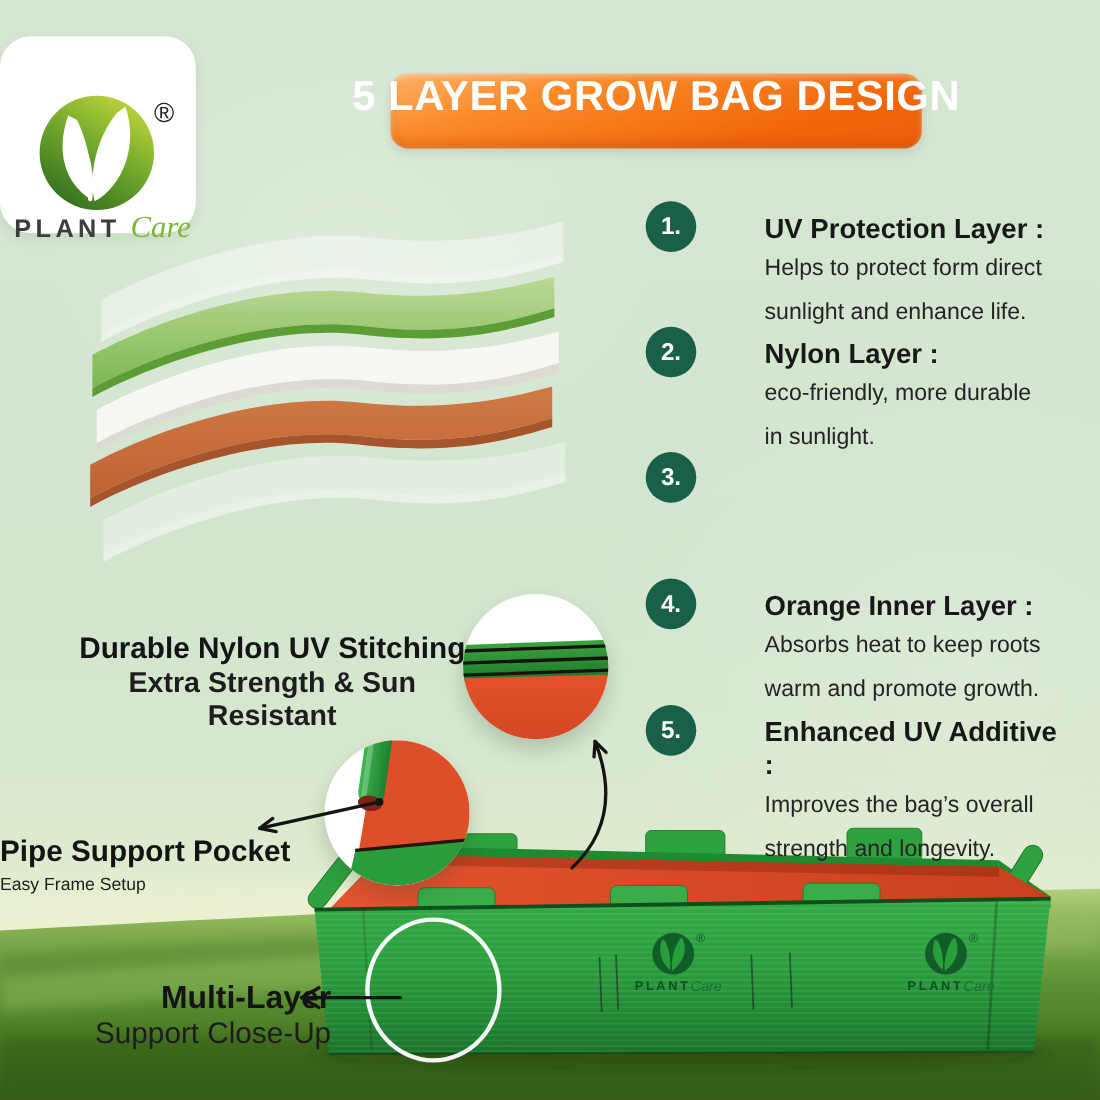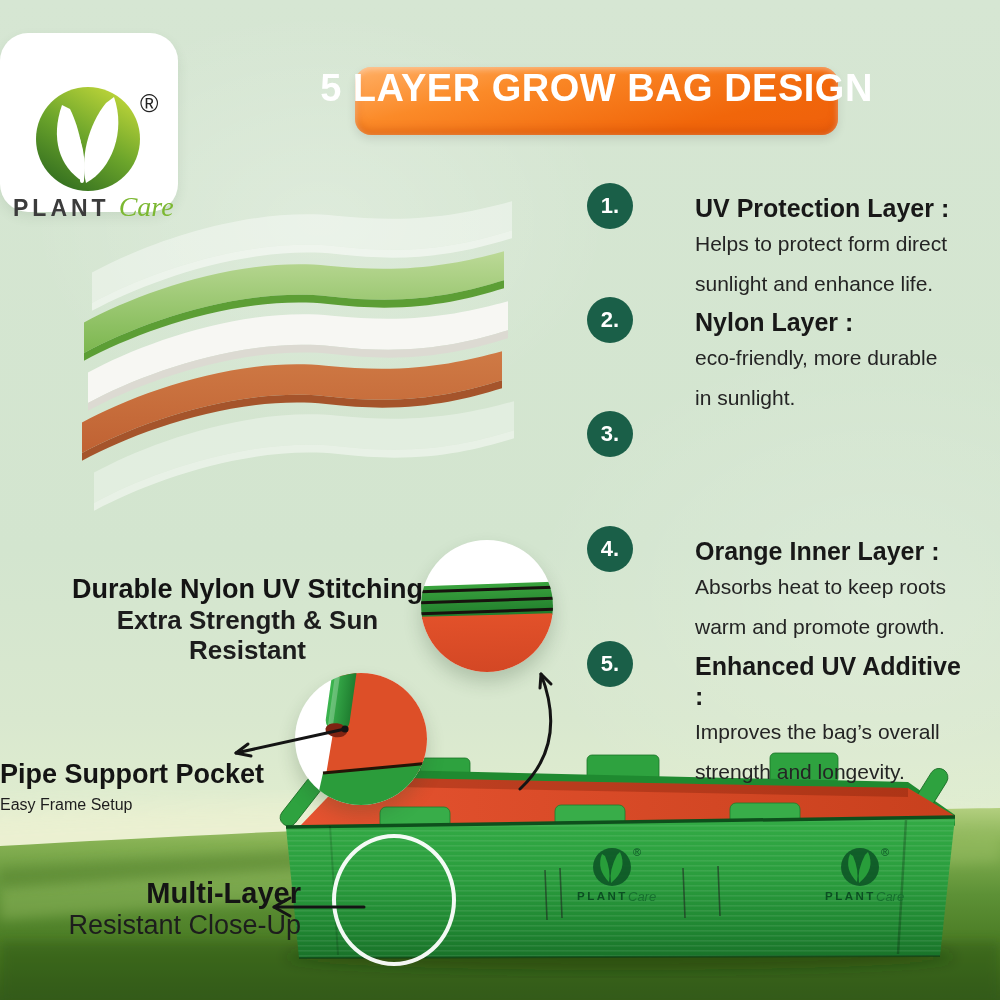--- a/index.html
+++ b/index.html
@@ -39,21 +39,21 @@
   .ititle { font-size:25px; font-weight:700; color:#181818; line-height:30px; white-space:pre-wrap; }
   .idesc { font-size:21px; color:#242424; line-height:40px; white-space:pre-line; margin-top:1px; }
 
   
   .t-stitch { left:55px; top:573px; width:385px; text-align:center; }
   .t-pipe   { left:0px;  top:759px; width:268px; text-align:left; }
   .t-multi  { left:55px; top:876px; width:246px; text-align:right; }
   .co-title { font-weight:700; color:#141414; }
   .t-stitch .co-title { font-size:27px; line-height:32px; }
   .t-pipe .co-title   { font-size:27px; line-height:31px; }
-  .t-multi .co-title  { font-size:29px; line-height:34px; }
+  .t-multi .co-title  { font-size:29px; line-height:34px;margin-top:14px; }
   .co-sub { color:#1d1d1d; }
   .t-stitch .co-sub { font-size:26px; line-height:30px;font-weight:bold; }
   .t-pipe .co-sub   { font-size:16px; line-height:30px; }
   .t-multi .co-sub  { font-size:27px; line-height:31px; }
 
   
   .callout-circle { width:132px; height:132px; border-radius:50%; background:#fff;
     overflow:hidden; box-shadow:0 10px 18px rgba(40,70,40,0.22); }
   .stitch-circle { left:421px; top:540px; }
   .pipe-circle   { left:295px; top:673px; }
@@ -253,21 +253,21 @@
   <div class="abs t-stitch">
     <div class="co-title">Durable Nylon UV Stitching</div>
     <div class="co-sub">Extra Strength &amp; Sun Resistant</div>
   </div>
   <div class="abs t-pipe">
     <div class="co-title">Pipe Support Pocket</div>
     <div class="co-sub">Easy Frame Setup</div>
   </div>
   <div class="abs t-multi">
     <div class="co-title">Multi-Layer</div>
-    <div class="co-sub">Resistant Close-Up</div>
+    <div class="co-sub">Support Close-Up</div>
   </div>
 
   <div class="abs layer-list">
     <div class="item" style="top:0">
       <div class="badge">1.</div>
       <div class="itxt">
         <div class="ititle">UV Protection Layer :</div>
         <div class="idesc">Helps to protect form direct
 sunlight and enhance life.</div>
       </div>

